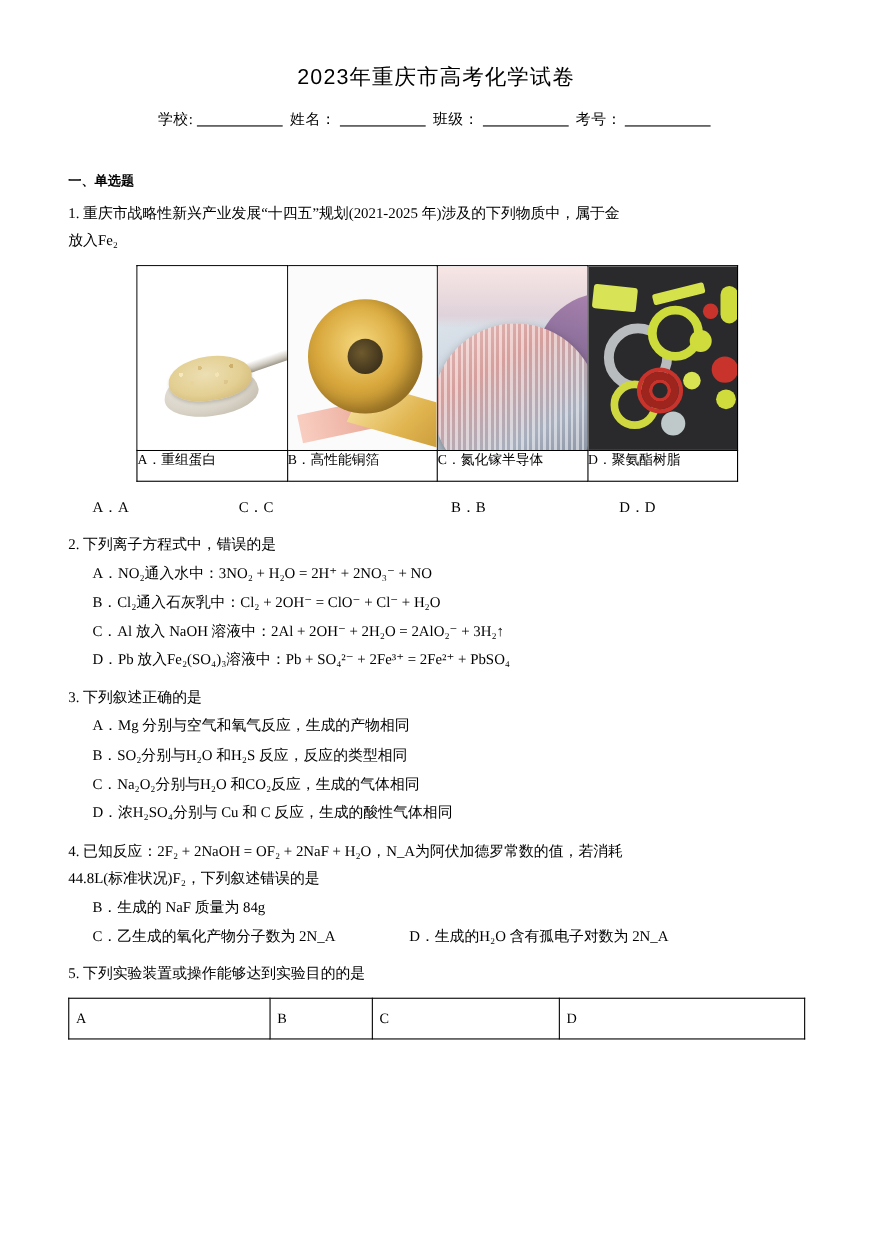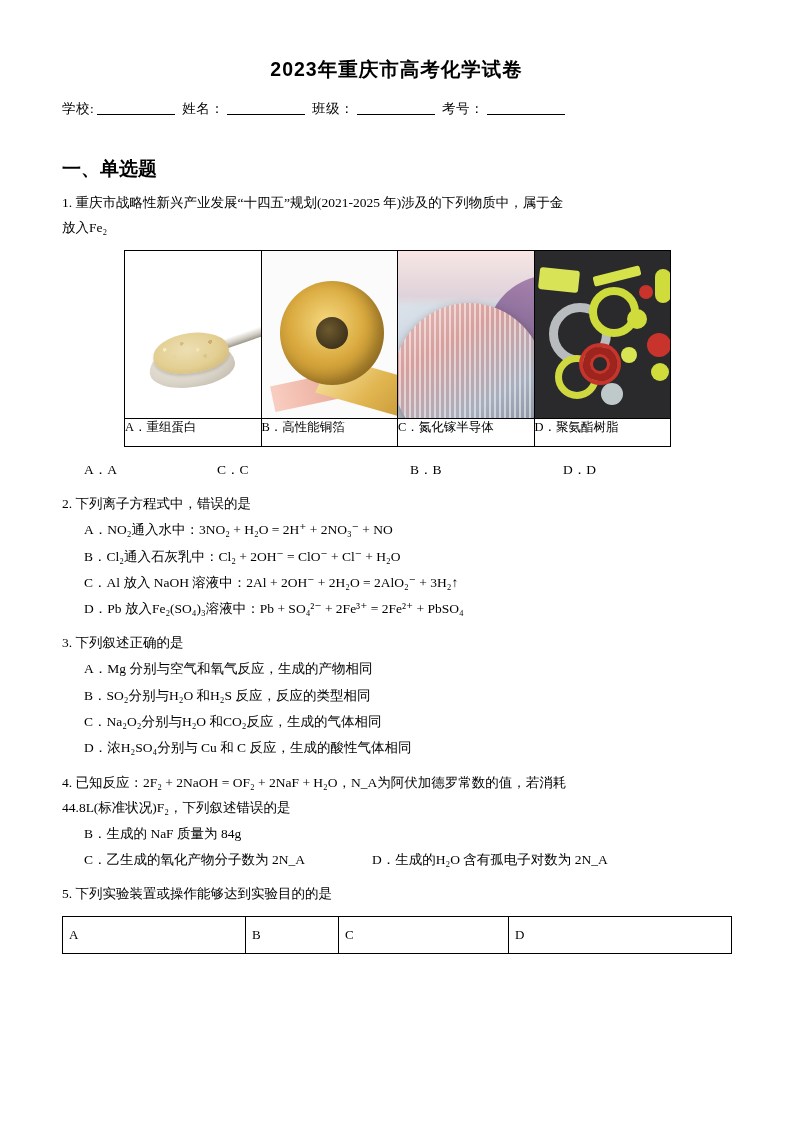--- a/index.html
+++ b/index.html
@@ -18,43 +18,43 @@
   .page {
     position: relative;
     width: 793px;
     height: 1122px;
     box-sizing: border-box;
     padding: 0 62px;
   }
   .doc-title {
     text-align: center;
     font-family: "Liberation Sans", "DejaVu Sans", sans-serif;
-    font-weight: bold;
+    font-weight: normal;
     font-size: 19.5px;
     letter-spacing: 1px;
     margin-top: 56px;
     margin-bottom: 0;
   }
   .info-line {
-    text-align: left;
+    text-align: center;
     font-size: 13.5px;
     margin-top: 17px;
     letter-spacing: .5px;
   }
   .info-line .u {
     display: inline-block;
     border-bottom: 1px solid #000;
     width: 78px;
     vertical-align: -2px;
     margin: 0 3px;
   }
   .section-title {
     font-family: "Liberation Sans", "DejaVu Sans", sans-serif;
     font-weight: bold;
-    font-size: 19px;
+    font-size: 12px;
     margin-top: 38px;
     margin-bottom: 8px;
   }
   .q {
     font-size: 13.5px;
     line-height: 1.85;
     margin-top: 9px;
   }
   .q .num {
     letter-spacing: 0;

